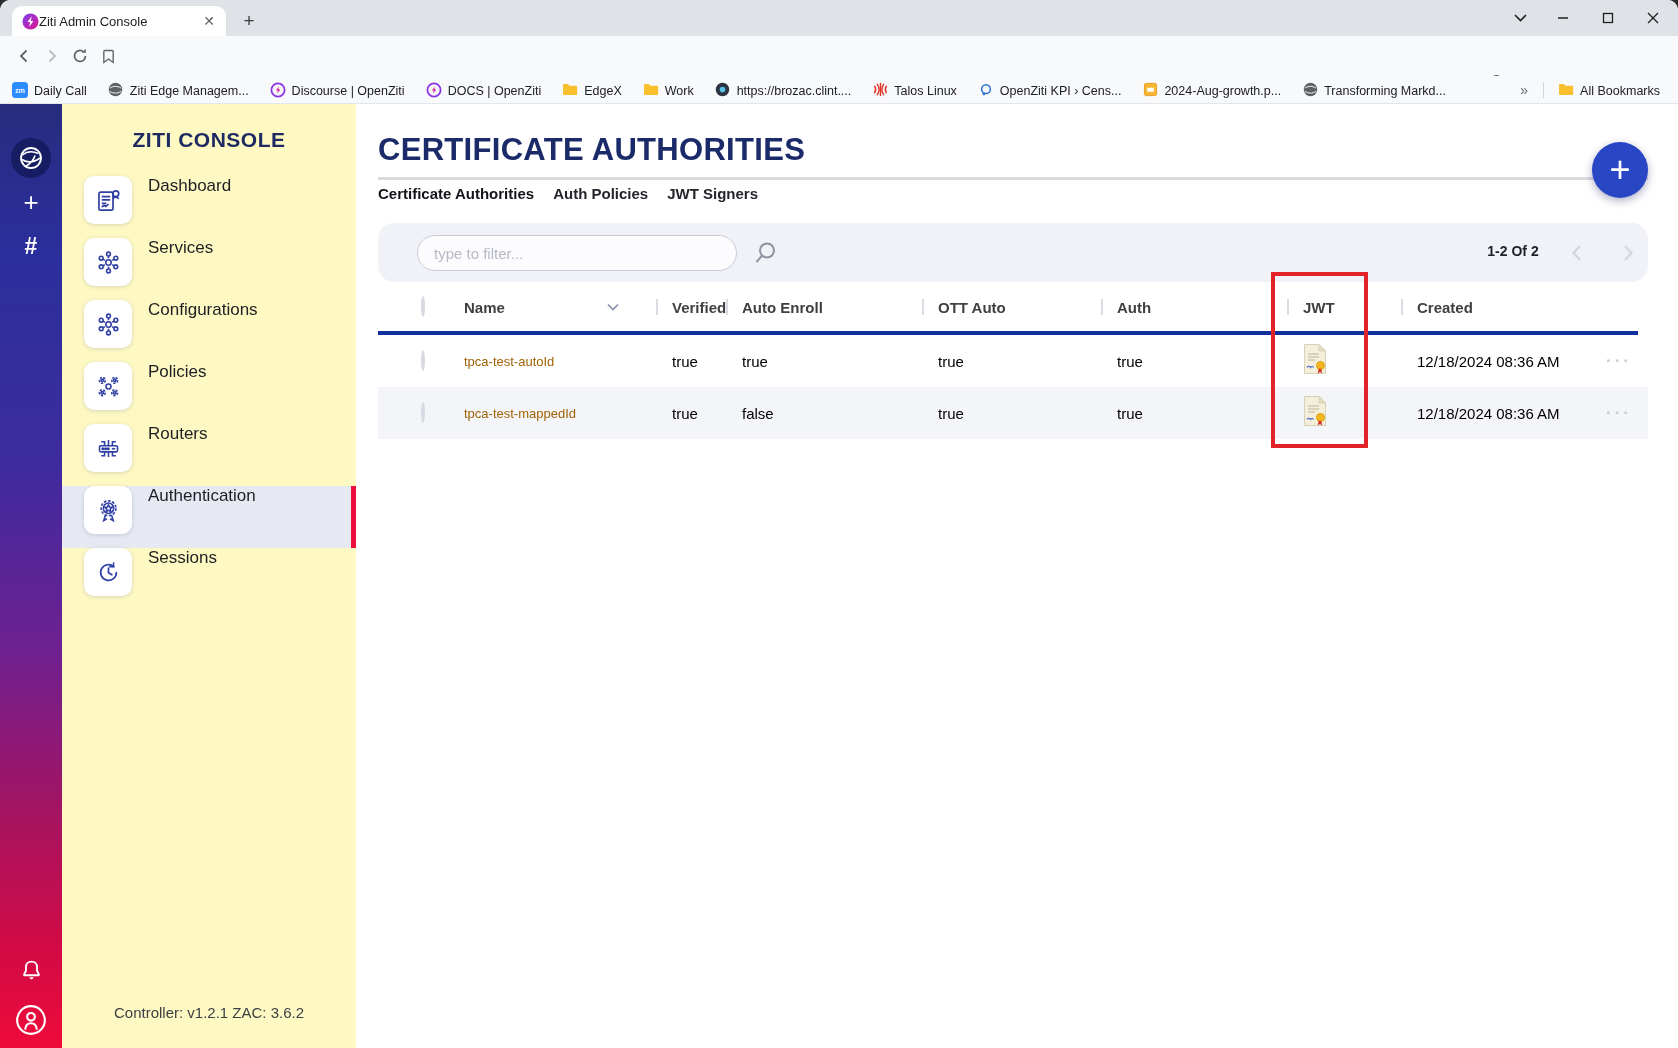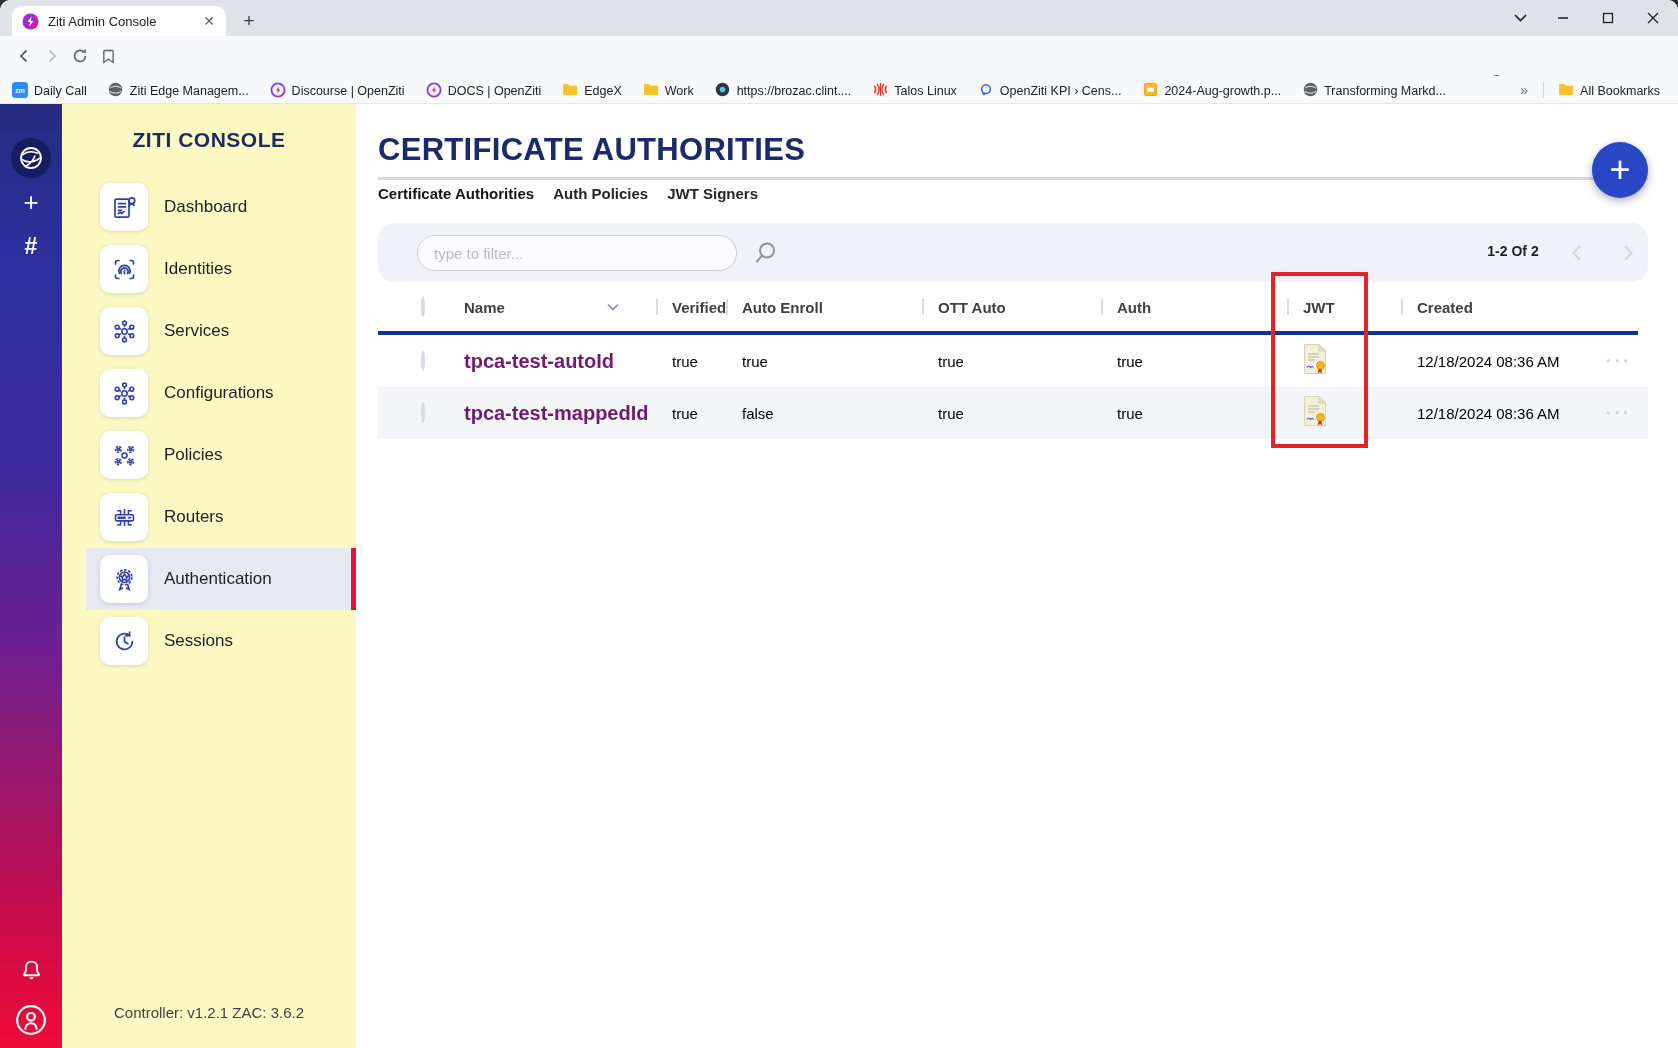--- a/index.html
+++ b/index.html
@@ -41,21 +41,21 @@
   #ziggy { top:34px; height:40px; }
   #ziggy .disc { width:40px; height:40px; border-radius:50%; background:#161d63; display:flex; align-items:center; justify-content:center; }
   #rail-plus { top:85px; height:26px; font-size:26px; font-weight:300; }
   #rail-hash { top:129px; height:26px; font-size:23px; font-weight:bold; }
   #rail-bell { top:853px; height:26px; }
   #rail-user { top:899px; height:34px; }
 
   #sidebar { position:absolute; left:62px; top:0; width:294px; height:944px; background:#fef9c3; }
   .sb-title { position:absolute; left:0; top:24px; width:294px; text-align:center; font-size:21px; font-weight:800; letter-spacing:0.5px; color:#1e2b63; }
   .sb-items { position:absolute; left:0; top:72px; width:294px; }
-  .sb-item { position:relative; height:62px; display:flex; align-items:center; padding-left:14px; cursor:pointer;margin-left:24px; }
+  .sb-item { position:relative; height:62px; display:flex; padding-left:22px; cursor:pointer; }
   .sb-item.active { background:#e7e9f2; }
   .sb-item.active::after { content:""; position:absolute; right:0; top:0; bottom:0; width:5px; background:#ec0f3d; }
   .sb-card { width:48px; height:48px; background:#fff; border-radius:10px; box-shadow:0 1px 4px rgba(40,50,120,.18); display:flex; align-items:center; justify-content:center; }
   .sb-label { margin-left:16px; font-size:17px; color:#1d1f24; }
   .sb-footer { position:absolute; left:0; top:900px; width:294px; text-align:center; font-size:15px; color:#3c3f46; }
 
   #main { position:absolute; left:356px; top:0; width:1322px; height:944px; background:#fff; }
   .pg-title { position:absolute; left:22px; top:28px; font-size:31px; font-weight:800; letter-spacing:0.3px; color:#1b2a69; }
   .pg-divider { position:absolute; left:22px; top:73px; width:1270px; height:3px; background:#d8dade; }
   .add-btn { position:absolute; left:1236px; top:38px; width:56px; height:56px; border-radius:50%; background:#2946c4; color:#fff; display:flex; align-items:center; justify-content:center; font-size:36px; font-weight:300; box-shadow:0 3px 8px rgba(20,30,90,.35); cursor:pointer; }
@@ -75,21 +75,21 @@
   .thead { position:absolute; left:22px; top:185px; width:1270px; height:36px; }
   .th { position:relative; font-size:15px; font-weight:bold; color:#404040; padding-left:22px; display:flex; align-items:center; }
   .th .sep { position:absolute; left:6px; top:50%; margin-top:-8px; width:2px; height:16px; background:#d9dce3; }
   .th-name { padding-left:22px; }
   .sortchev { margin-left:102px; display:flex; }
   .hline { position:absolute; left:22px; top:227px; width:1260px; height:4px; background:#10309c; }
   .rows { position:absolute; left:22px; top:231px; width:1270px; }
   .trow { height:52px; }
   .trow.alt { background:#f4f5f9; }
   .td { font-size:15px; color:#000000; padding-left:22px; }
-  .td-name { font-size:20px; font-weight:700; color:#701a75; }
+  .td-name { font-size:13px; font-weight:400; color:#a16207; }
   .rowchk, .hdrchk { width:22px; height:22px; border-radius:50%; border:2px solid #d7dae2; background:#fafbfd; margin-left:43px; cursor:pointer; }
   .td-jwt { display:flex; align-items:center; padding-left:21px; }
   .td-menu { color:#c8ccd5; font-size:17px; font-weight:bold; letter-spacing:3px; padding-left:14px; cursor:pointer; }
 
   .hl-box { position:absolute; left:915px; top:168px; width:97px; height:176px; border:4px solid #e3232a; pointer-events:none; }
 </style>
 </head>
 <body>
 
 <svg width="0" height="0" style="position:absolute">
@@ -219,21 +219,21 @@
   </defs>
 </svg>
 
 <div id="win">
 
   <div id="tabstrip">
     <div class="tab">
       <svg width="17" height="17" style="flex:none">
           <use href="#sv-bolt"></use>
         </svg>
-      <span class="tab-title" style="margin-left:9px">Ziti Admin Console</span>
+      <span class="tab-title" style="">Ziti Admin Console</span>
       <span class="tab-close">✕</span>
     </div>
     <div class="newtab">+</div>
     <div class="winctl" id="wc-chevron">
       <svg width="13" height="8" viewBox="0 0 13 8">
           <path d="M1 1l5.5 5.5L12 1" stroke="#1f1f1f" stroke-width="1.6" fill="none"></path>
         </svg>
     </div>
     <div class="winctl" id="wc-min">
       <svg width="12" height="12" viewBox="0 0 12 12">
@@ -471,28 +471,20 @@
     <div id="sidebar">
       <div class="sb-title">ZITI CONSOLE</div>
       <div class="sb-items">
         <div class="sb-item">
           <span class="sb-card">
               <svg width="27" height="27">
                 <use href="#sv-dashboard"></use>
               </svg>
             </span>
           <span class="sb-label">Dashboard</span>
-        </div>
-        <div class="sb-item">
-          <span class="sb-card">
-              <svg width="27" height="27">
-                <use href="#sv-fingerprint"></use>
-              </svg>
-            </span>
-          <span class="sb-label">Identities</span>
         </div>
         <div class="sb-item">
           <span class="sb-card">
               <svg width="27" height="27">
                 <use href="#sv-network"></use>
               </svg>
             </span>
           <span class="sb-label">Services</span>
         </div>
         <div class="sb-item">

